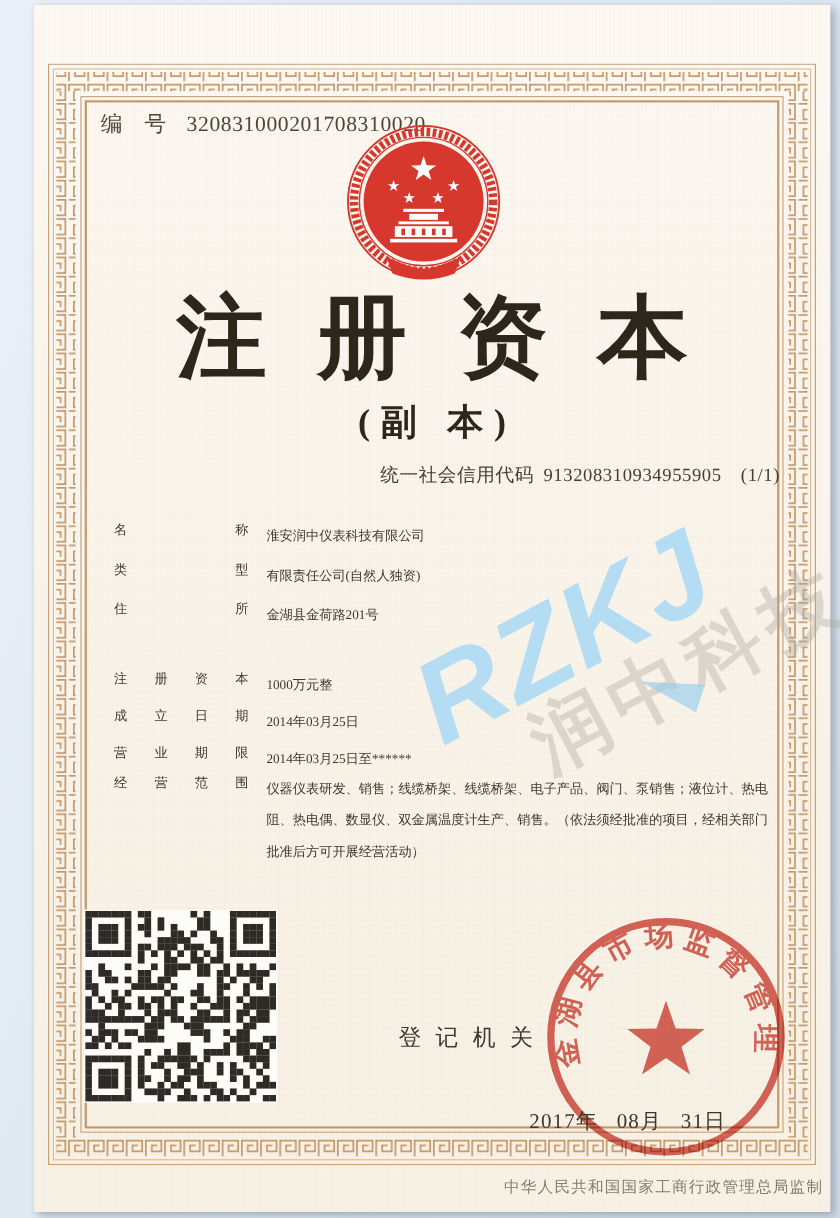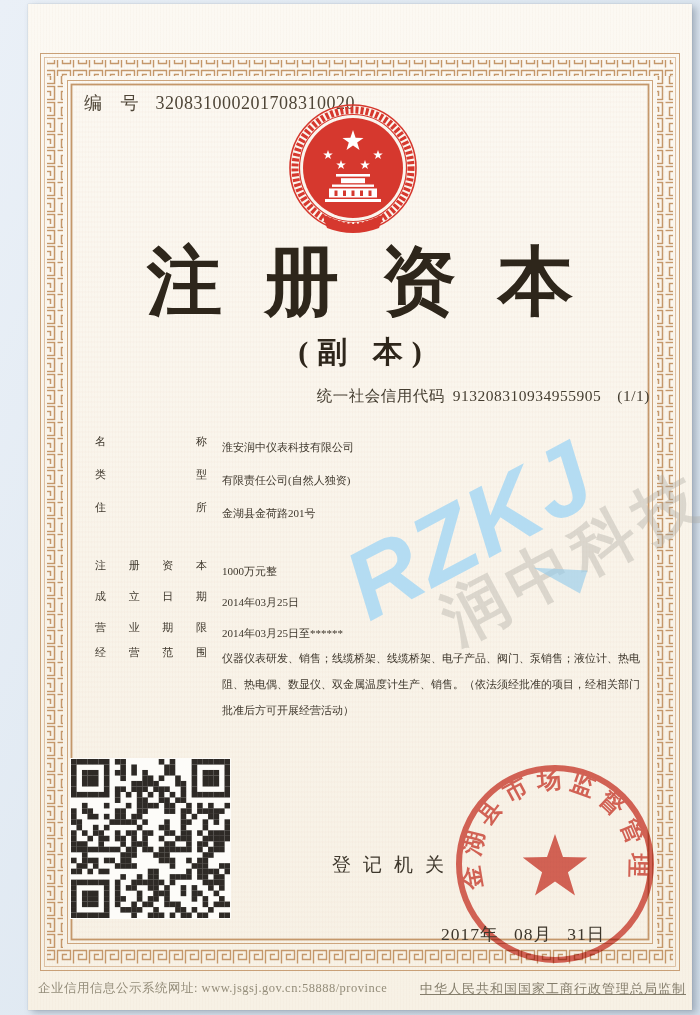--- a/index.html
+++ b/index.html
@@ -63,21 +63,21 @@
     position:absolute;left:304px;top:848px;font-size:19px;color:#3e372c;letter-spacing:12px;font-weight:normal;
   }
   .seal{position:absolute;left:417px;top:750px;mix-blend-mode:multiply;}
   .issue-date{
     position:absolute;left:413px;top:918px;font-size:17.5px;color:#3e372c;word-spacing:10px;letter-spacing:1px;
   }
   .footer-left{
     position:absolute;left:10px;top:976px;font-size:12.5px;color:#948d7a;letter-spacing:.5px;
   }
   .footer-right{
-    position:absolute;right:6px;top:976px;font-size:13px;color:#847d6b;letter-spacing:1px;text-decoration:underline;
+    position:absolute;right:6px;top:976px;font-size:13px;color:#847d6b;letter-spacing:1px;
   }
 </style>
 </head>
 <body>
 
 <div class="paper">
 
   <svg class="frame" width="640" height="918">
     <defs>
       <pattern id="mh" width="16" height="16" patternUnits="userSpaceOnUse">
@@ -601,16 +601,15 @@
       <polygon fill="#d0463a" transform="translate(110,114)" points="0,-34 8,-11 32.3,-10.5 12.9,4.2 20,27.5 0,13.6 -20,27.5 -12.9,4.2 -32.3,-10.5 -8,-11"></polygon>
       <path id="sealArc" d="M 38.6 135.8 A 76 76 0 1 1 181.4 135.8" fill="none"></path>
       <text font-size="24" font-weight="bold" fill="#d0463a" font-family="Liberation Sans, sans-serif">
         <textPath href="#sealArc" startOffset="2" textLength="308">金湖县市场监督管理局</textPath>
       </text>
     </g>
   </svg>
 
   <div class="issue-date">2017年 08月 31日</div>
 
-  <div class="footer-left">企业信用信息公示系统网址: www.jsgsj.gov.cn:58888/province</div>
   <div class="footer-right">中华人民共和国国家工商行政管理总局监制</div>
 
 </div>
 
 </body></html>

